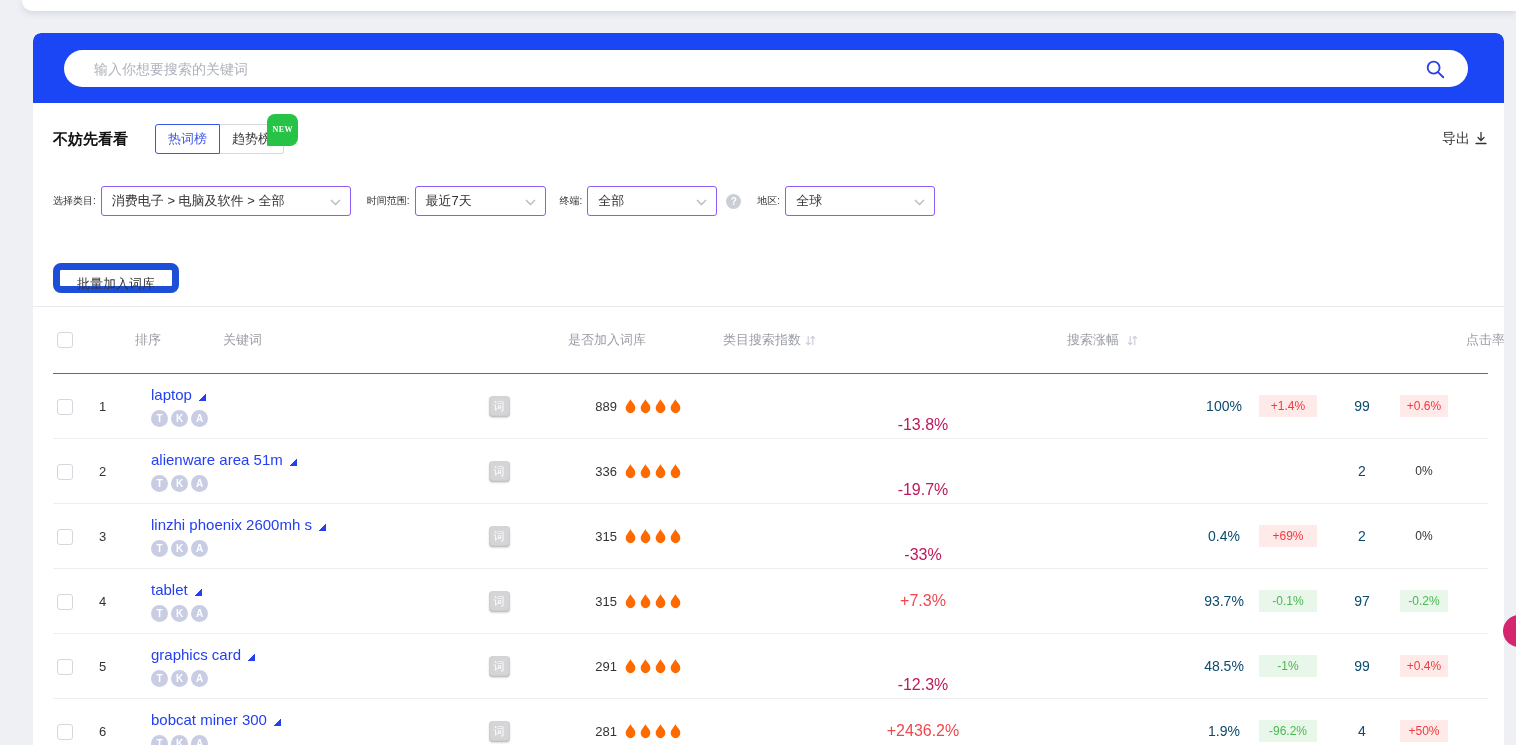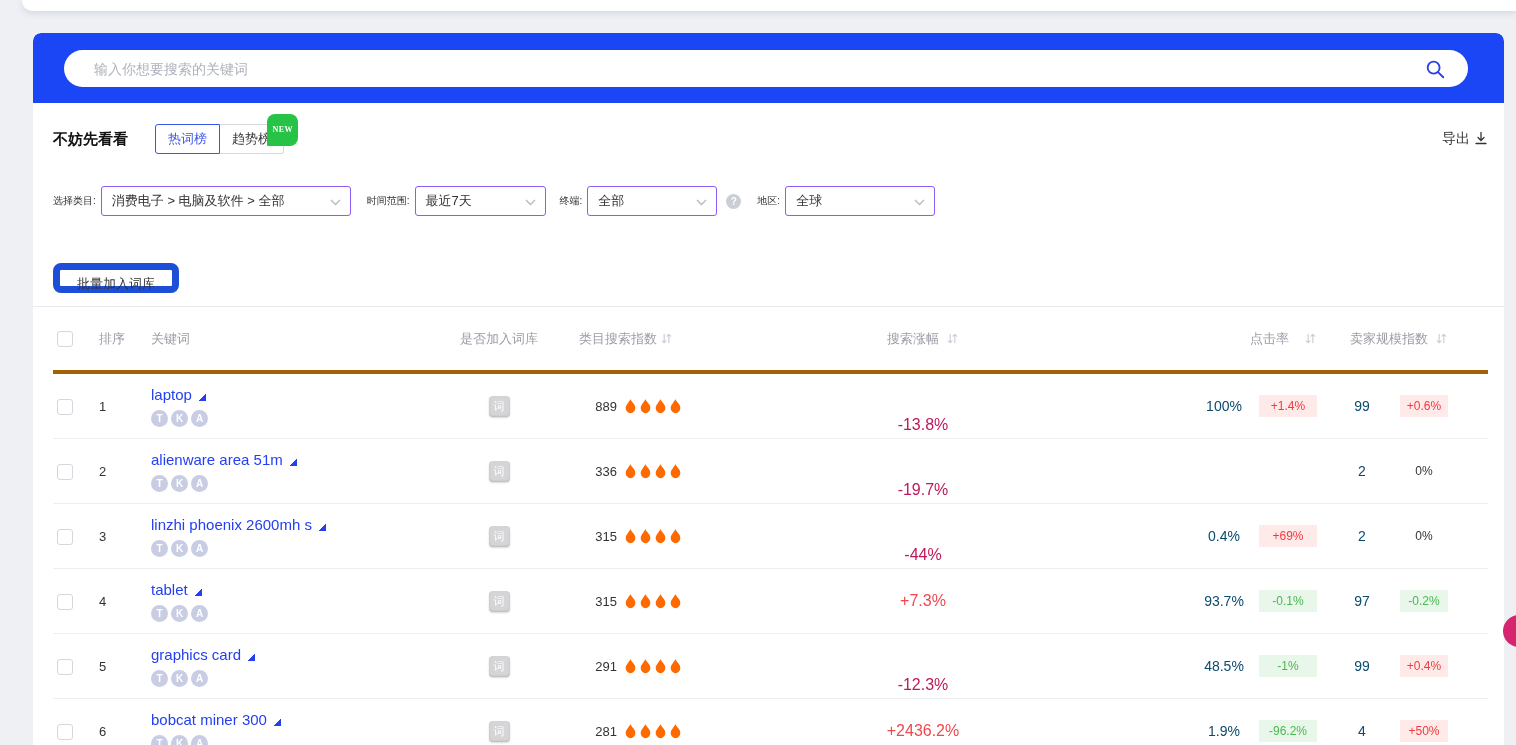--- a/index.html
+++ b/index.html
@@ -42,21 +42,21 @@
   .q-ico { width:15px; height:15px; border-radius:50%; background:#ccced6; color:#fff; font-size:10px;
     font-weight:bold; display:inline-flex; align-items:center; justify-content:center; margin-right:16px; cursor:pointer; }
 
   .toolbar { margin-top:47px; }
   .batch-btn { display:inline-block; height:30px; line-height:28px; padding:0 17px; font-size:13px;
     color:#333; background:#fff; border:7px solid #1d4ed8; border-radius:8px; cursor:pointer; }
 
   .divider { border-top:1px solid #e9ebf1; margin:13px -16px 0 -20px; }
 
   .thead { display:flex; align-items:center; height:67px; color:#9b9da6; font-size:13px;
-    border-bottom:4px solid #a16207; }
+    border-bottom:1px solid #a16207;gap:36px; }
   .trow { display:flex; align-items:center; height:65px; border-bottom:1px solid #edeef3; }
   .c { flex:none; }
   .c.cb { width:46px; padding-left:4px; }
   .c.rank { width:52px; font-size:13px; }
   .c.kw { width:292px; }
   .c.dict { width:112px; display:flex; justify-content:center; }
   .c.idx { width:218px; display:flex; align-items:center; padding-left:24px; }
   .c.growth { width:300px; display:flex; justify-content:center; align-items:center; gap:4px; }
   .c.ctr { width:268px; display:flex; justify-content:flex-end; align-items:center; gap:12px; padding-right:24px; }
   .c.seller { flex:1; display:flex; justify-content:flex-end; align-items:center; gap:26px; padding-right:40px; }
@@ -339,21 +339,21 @@
               </svg>
               <svg width="13" height="15" viewBox="0 0 12 14">
                 <path fill="#ff6a00" d="M6 0C7 3 10.5 4.8 10.5 8.3A4.5 4.9 0 0 1 1.5 8.3C1.5 6 3 4.7 3.9 3.2 4.6 2 5.6 1.2 6 0Z"></path>
               </svg>
               <svg width="13" height="15" viewBox="0 0 12 14">
                 <path fill="#ff6a00" d="M6 0C7 3 10.5 4.8 10.5 8.3A4.5 4.9 0 0 1 1.5 8.3C1.5 6 3 4.7 3.9 3.2 4.6 2 5.6 1.2 6 0Z"></path>
               </svg>
             </span>
     </div>
     <div class="c growth">
-            <span class="down">-44%</span>
+            <span class="down">-33%</span>
           </div>
     <div class="c ctr">
       <span class="val">0.4%</span>
       <span class="badge b-up">+69%</span>
     </div>
     <div class="c seller">
       <span class="val">2</span>
       <span class="badge b-none">0%</span>
     </div>
   </div>

